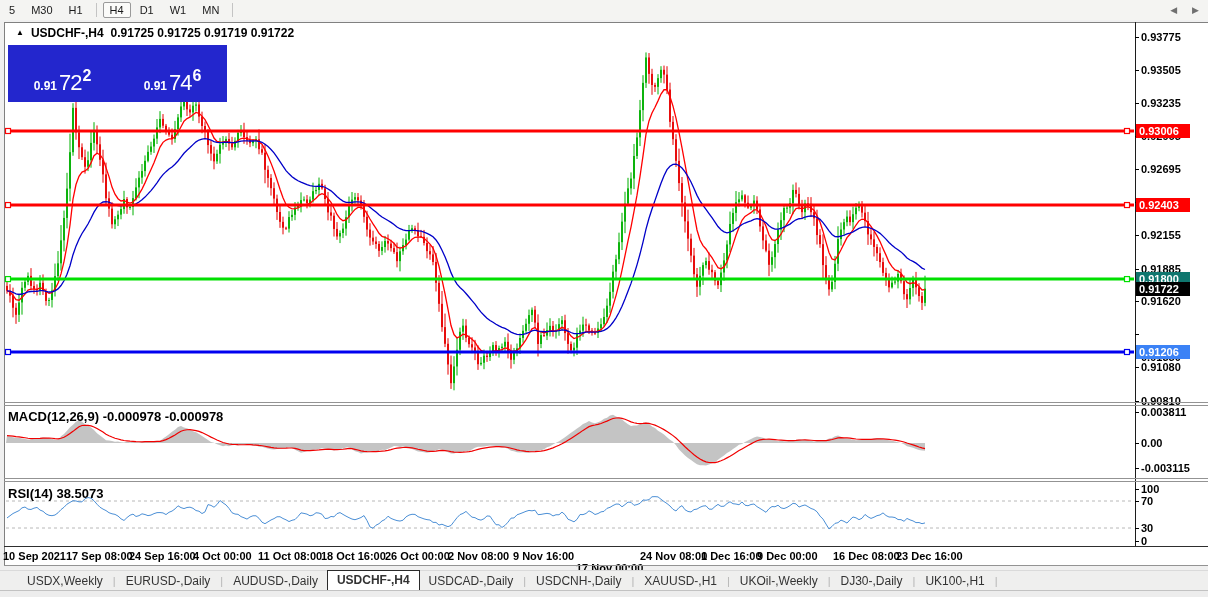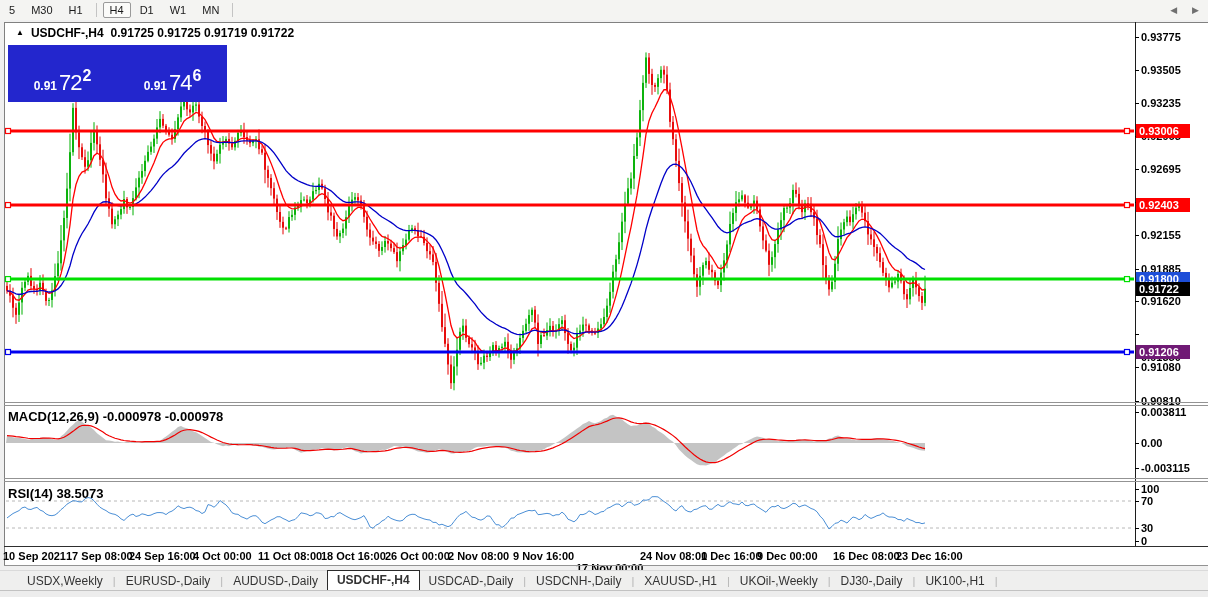--- a/index.html
+++ b/index.html
@@ -775,22 +775,22 @@
       <rect x="5.5" y="276.57267999999954" width="5" height="5" fill="#fff" stroke="#00e000" stroke-width="1.2"></rect>
       <rect x="1124.5" y="276.57267999999954" width="5" height="5" fill="#fff" stroke="#00e000" stroke-width="1.2"></rect>
       <line x1="6" y1="352.0040000000002" x2="1134" y2="352.0040000000002" stroke="#0000f0" stroke-width="3"></line>
       <rect x="5.5" y="349.5040000000002" width="5" height="5" fill="#fff" stroke="#0000f0" stroke-width="1.2"></rect>
       <rect x="1124.5" y="349.5040000000002" width="5" height="5" fill="#fff" stroke="#0000f0" stroke-width="1.2"></rect>
     </svg>
 
   <div id="overlay-layer">
       <div class="axlabel" style="top: 124px; background: rgb(255, 0, 0);">0.93006</div>
       <div class="axlabel" style="top: 198.036px; background: rgb(255, 0, 0);">0.92403</div>
-      <div class="axlabel" style="top: 272.073px; background: #1d4ed8;">0.91800</div>
-      <div class="axlabel" style="top: 345.004px; background: #701a75;">0.91206</div>
+      <div class="axlabel" style="top: 272.073px; background: #0f766e;">0.91800</div>
+      <div class="axlabel" style="top: 345.004px; background: #3b82f6;">0.91206</div>
       <div class="axlabel" style="top: 281.65px; background: rgb(0, 0, 0); color: rgb(255, 255, 255);">0.91722</div>
     </div>
 
   <div class="hsplit" style="top:402px"></div>
   <div class="hsplit" style="top:405px"></div>
   <div class="hsplit" style="top:478px"></div>
   <div class="hsplit" style="top:481px"></div>
   <div class="hdark" style="top:546px"></div>
   <div class="hsplit" style="top:565px"></div>
 

